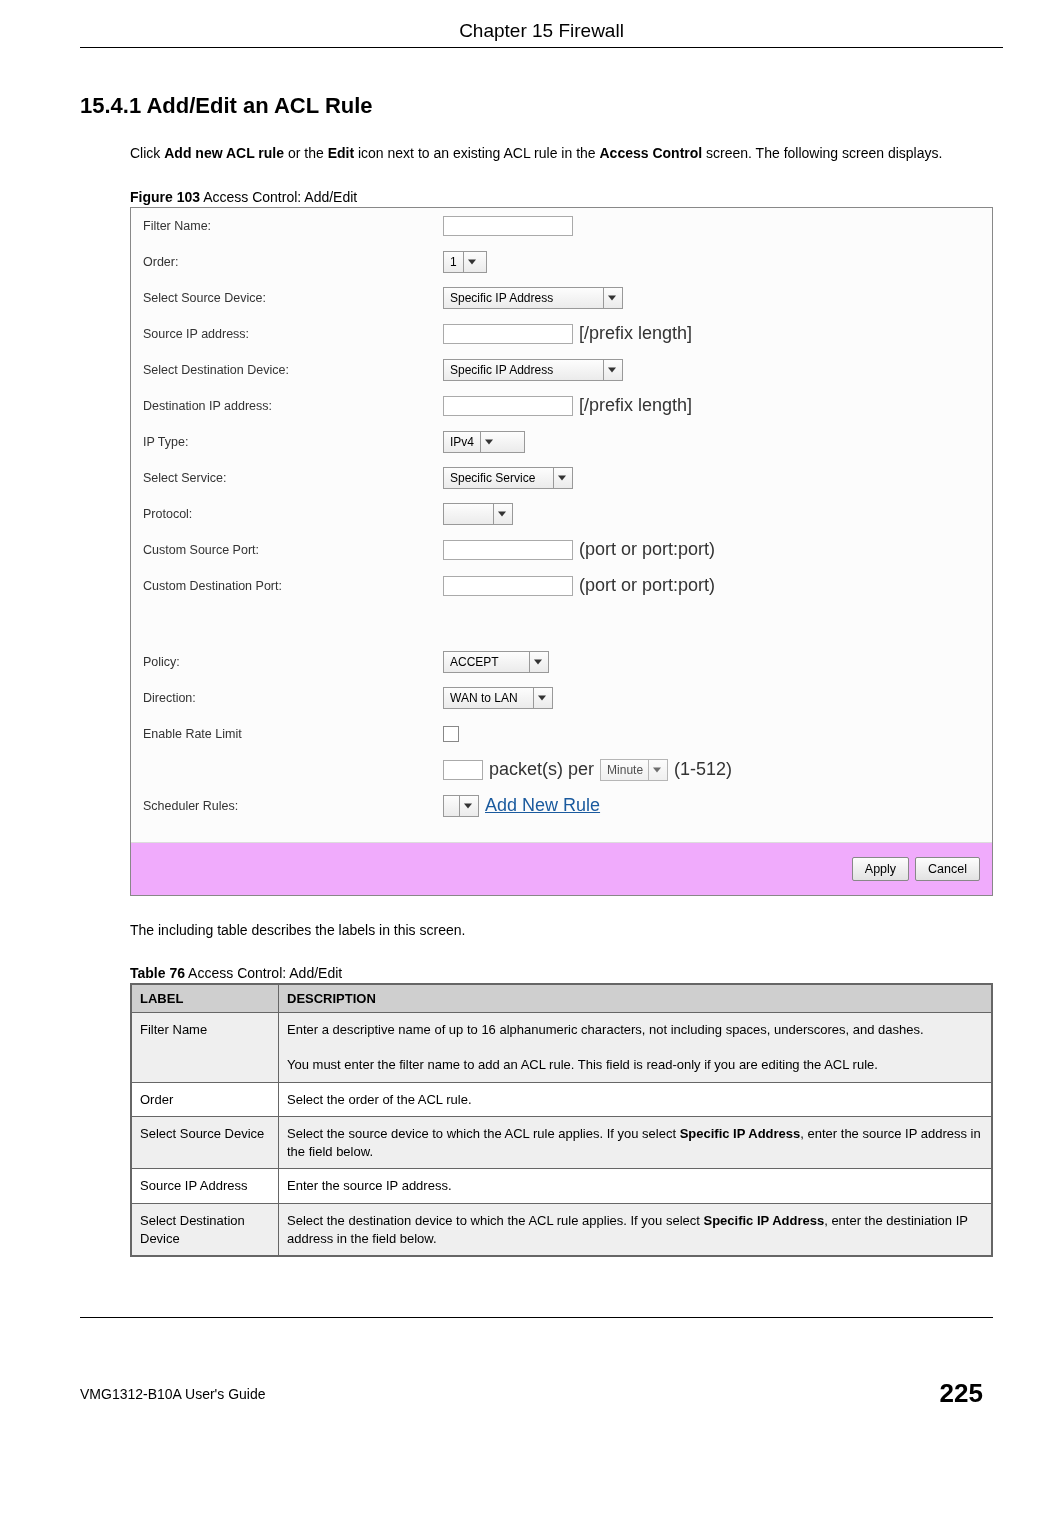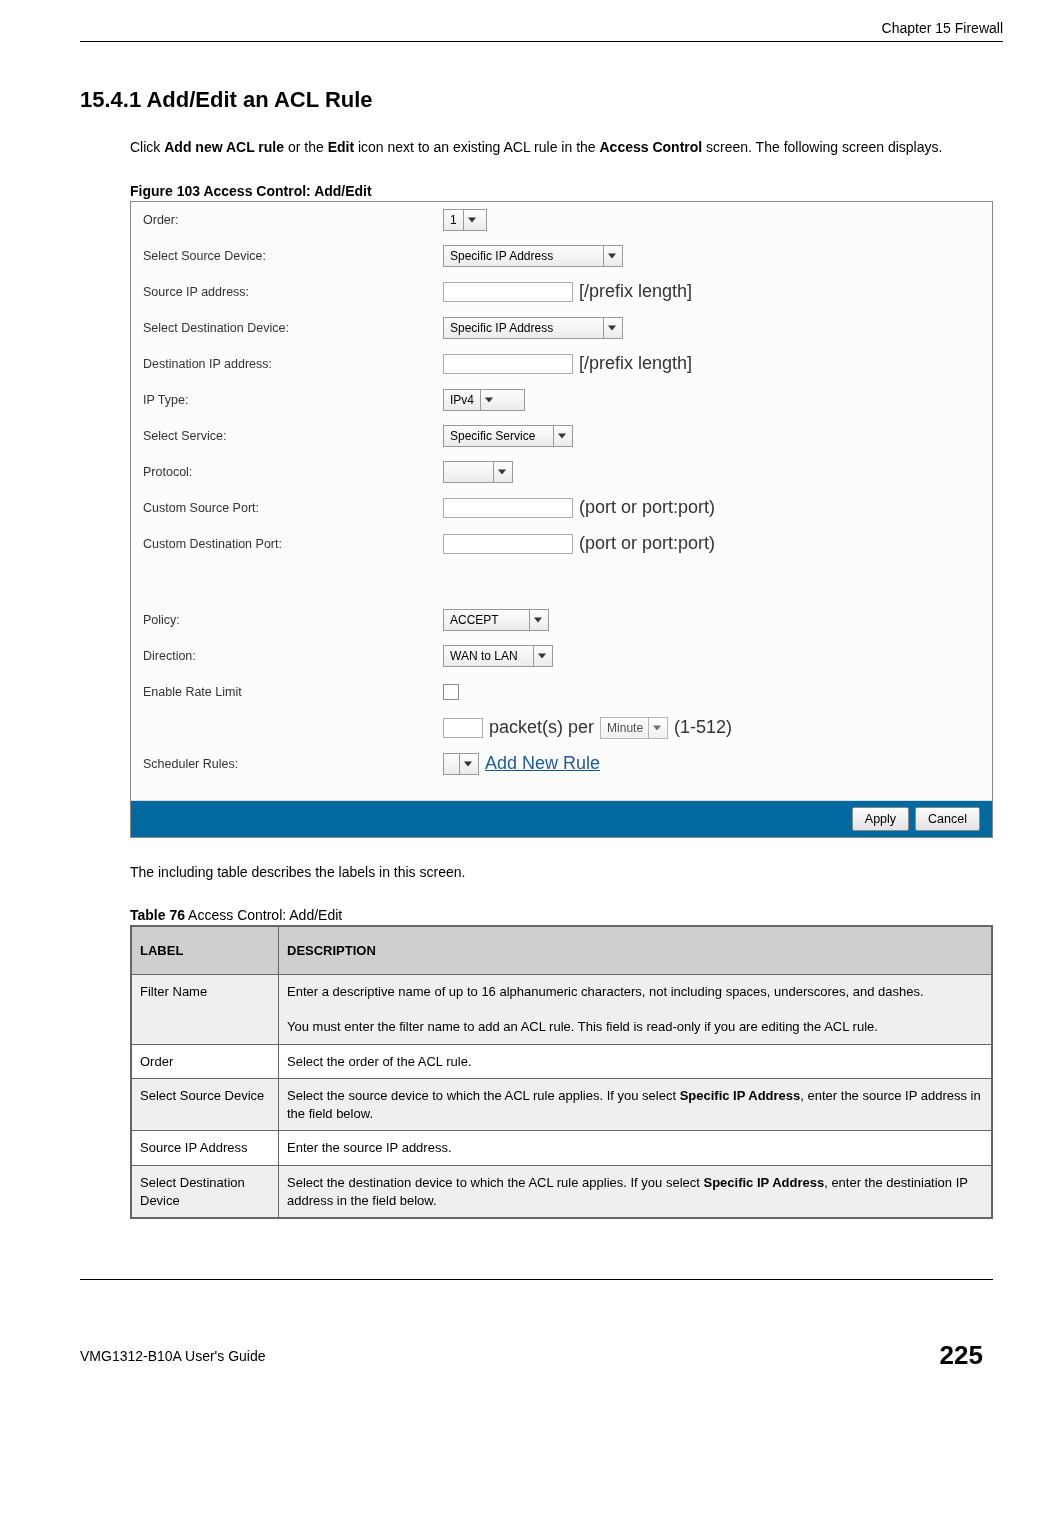--- a/index.html
+++ b/index.html
@@ -12,36 +12,35 @@
   }
   .page {
     padding: 20px 60px 40px 80px;
     box-sizing: border-box;
   }
   .top-rule {
     border-top: 1px solid #000;
     margin-top: 5px;
   }
   .chapter-header {
-    text-align: right;
-    font-size: 14px;
+    text-align: center;
+    font-size: 19px;
     margin-bottom: 2px;
   }
   .section-title {
     font-size: 22px;
     font-weight: bold;
     margin: 45px 0 25px 0;
   }
   .body-text {
     margin: 0 0 25px 50px;
     line-height: 1.4;
   }
   .figure-caption {
     margin: 0 0 2px 50px;
-    font-weight: bold;
   }
   .figure-box {
     border: 1px solid #888;
     margin: 0 10px 25px 50px;
     background: #fcfcfc;
     padding: 0;
   }
   .form-row {
     display: flex;
     align-items: center;
@@ -108,23 +107,23 @@
   .link {
     color: #1a5a9e;
     text-decoration: underline;
     font-size: 18px;
     cursor: pointer;
   }
   .button-bar {
     display:flex;
     justify-content:flex-end;
     gap:6px;
-    padding: 6px 12px;
+    padding: 14px 12px;
     border-top: 1px solid #ddd;
-    background: #0369a1;
+    background: #f0abfc;
   }
   .btn {
     border:1px solid #888;
     background: linear-gradient(#fdfdfd,#e2e2e2);
     padding: 4px 12px;
     font-size: 12.5px;
     border-radius:2px;
     cursor:pointer;
     color:#000;
   }
@@ -134,21 +133,21 @@
   table.desc {
     border-collapse: collapse;
     width: calc(100% - 60px);
     margin: 0 10px 0 50px;
     border: 2px solid #666;
     font-size: 13px;
   }
   table.desc th {
     background: #cfcfcf;
     text-align: left;
-    padding: 16px 8px;
+    padding: 6px 8px;
     border: 1px solid #666;
     font-weight: bold;
   }
   table.desc td {
     padding: 8px 8px;
     border: 1px solid #666;
     vertical-align: top;
     line-height: 1.35;
   }
   table.desc tr:nth-child(even) td { background:#efefef; }
@@ -185,20 +184,26 @@
   <p class="body-text">
     <span>Click </span><b>Add new ACL rule</b><span> or the </span><b>Edit</b><span> icon next to an existing ACL rule in the </span><b>Access Control</b><span> screen. The following screen displays.</span>
   </p>
 
   <p class="figure-caption">
     <b>Figure 103</b><span>   Access Control: Add/Edit</span>
   </p>
 
   <div class="figure-box">
     <div class="form-row">
+      <div class="form-label">Filter Name:</div>
+      <div class="form-control-area">
+          <div class="fake-input"></div>
+        </div>
+    </div>
+    <div class="form-row">
       <div class="form-label">Order:</div>
       <div class="form-control-area">
         <div class="fake-select" style="width:44px">
           <span>1</span>
           <span class="fake-select-arrow">
               <svg viewBox="0 0 10 10">
                 <polygon points="0,2 10,2 5,8" fill="#333"></polygon>
               </svg>
             </span>
         </div>

